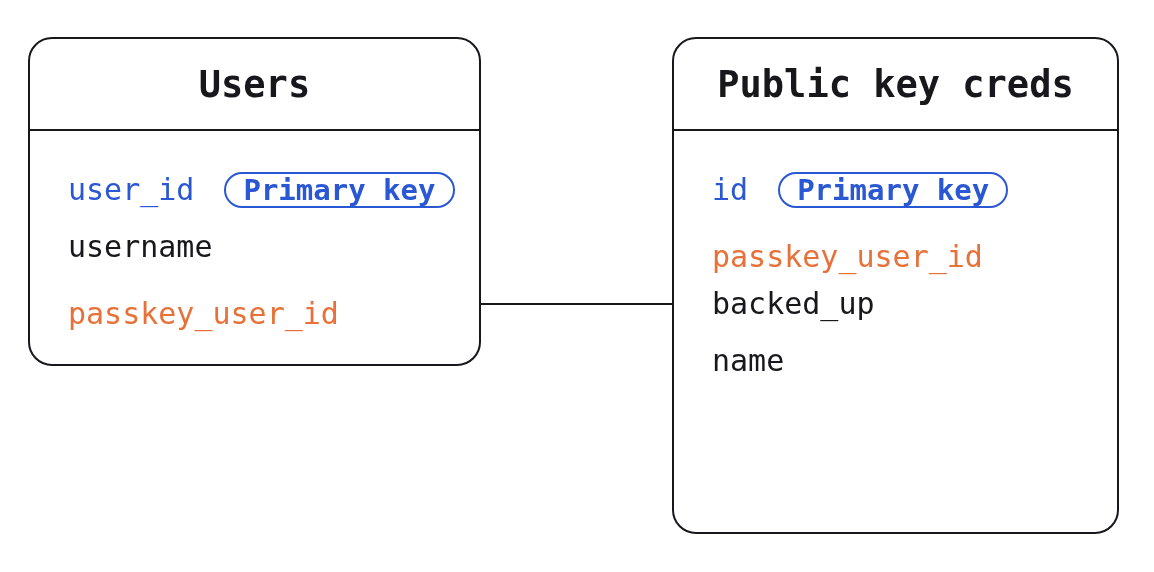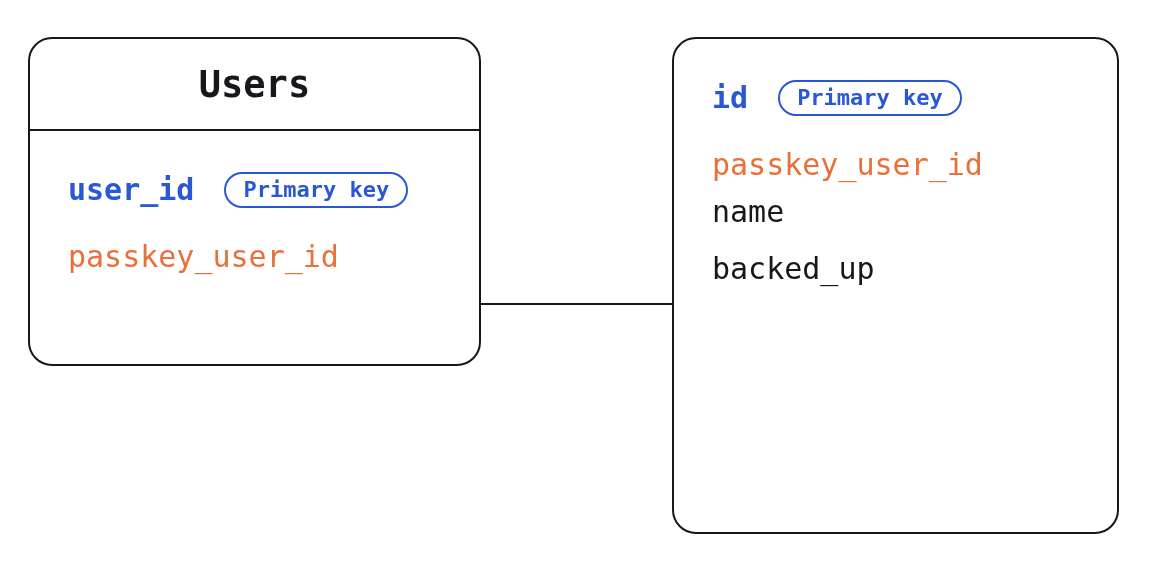--- a/index.html
+++ b/index.html
@@ -41,32 +41,32 @@
     padding: 30px 0 0 38px;
   }
   .row {
     height: 57px;
     display: flex;
     align-items: center;
     white-space: nowrap;
   }
   .field-name { font-size: 30px; }
   .fc-black  { color: var(--ink); }
-  .fc-blue   { color: var(--blue); font-weight: bold; }
+  .fc-blue   { color: var(--blue); }
   .fc-orange { color: var(--orange); margin-top: 19px; }
   .badge {
     margin-left: 30px;
     display: inline-flex;
     align-items: center;
     height: 36px;
     padding: 8px 17px;
     border: 2px solid var(--blue);
     border-radius: 20px;
     color: var(--blue);
-    font-size: 22px;
+    font-size: 29px;
     font-weight: 700;
     box-sizing: border-box;
   }
   .connector {
     position: absolute;
     left: 481px;
     top: 303px;
     width: 191px;
     height: 0;
     border-top: 2px solid var(--ink);
@@ -82,36 +82,42 @@
   <div class="er-table table-users">
     <div class="table-header">
       <span class="table-title">Users</span>
     </div>
     <div class="table-body">
         <div class="row">
           <span class="field-name fc-blue">user_id</span>
           <span class="badge">Primary key</span>
         </div>
         <div class="row">
+          <span class="field-name fc-black">username</span>
+        </div>
+        <div class="row">
           <span class="field-name fc-orange">passkey_user_id</span>
         </div>
       </div>
   </div>
 
   <div class="er-table table-creds">
+    <div class="table-header">
+      <span class="table-title">Public key creds</span>
+    </div>
     <div class="table-body">
         <div class="row">
           <span class="field-name fc-blue">id</span>
           <span class="badge">Primary key</span>
         </div>
         <div class="row">
           <span class="field-name fc-orange">passkey_user_id</span>
         </div>
         <div class="row">
-          <span class="field-name fc-black">name</span>
+          <span class="field-name fc-black">backed_up</span>
         </div>
         <div class="row">
-          <span class="field-name fc-black">backed_up</span>
+          <span class="field-name fc-black">name</span>
         </div>
       </div>
   </div>
 
 </div>
 
 </body></html>

